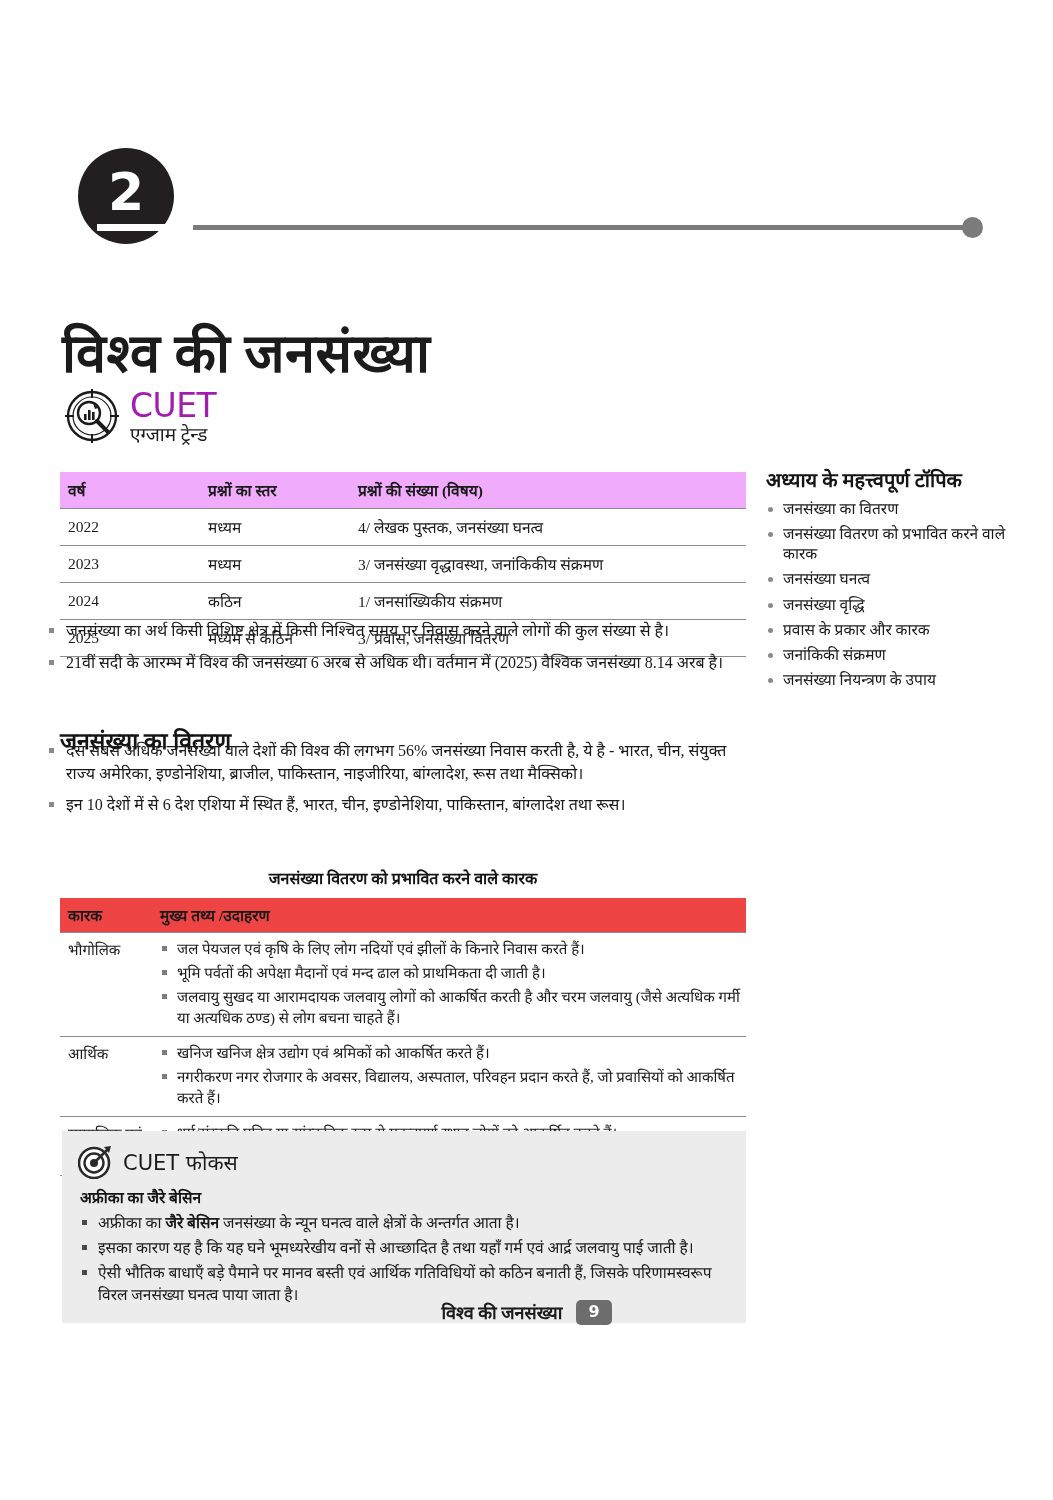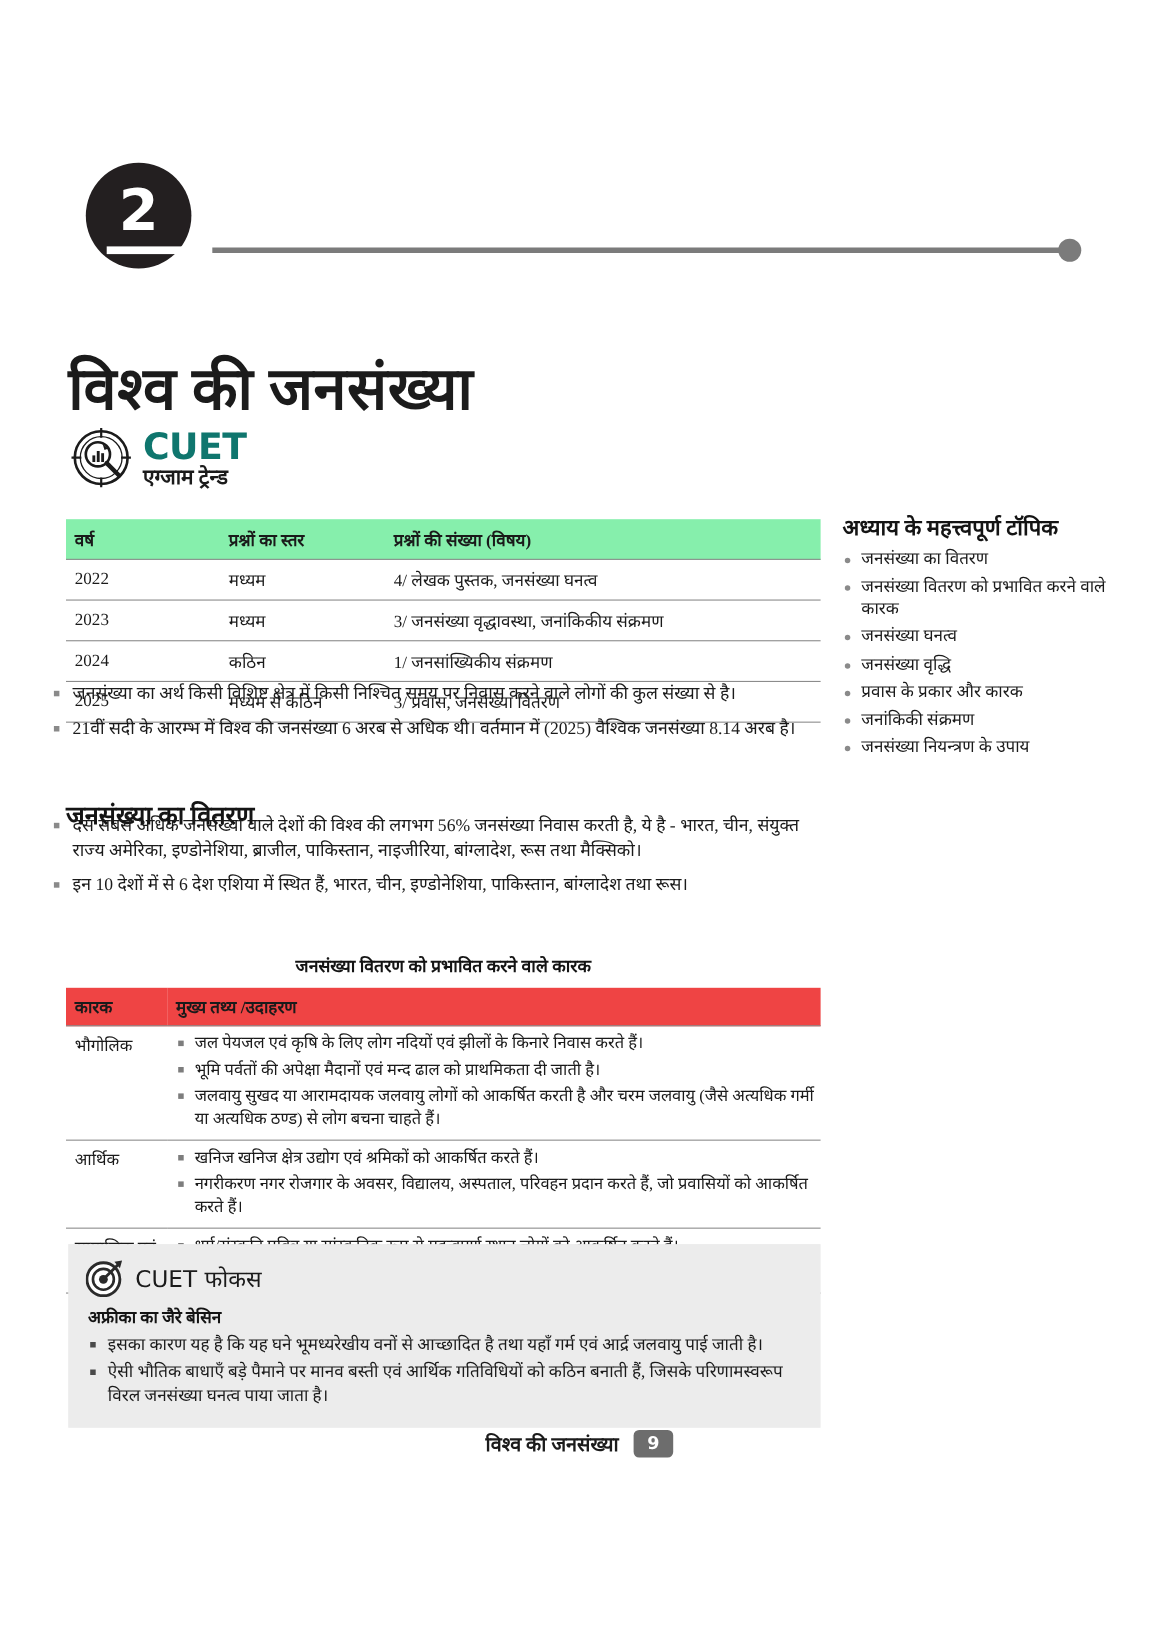--- a/index.html
+++ b/index.html
@@ -90,28 +90,28 @@
     gap: 10px;
   }
   .cuet-logo .mark { width: 56px; height: 56px; flex: 0 0 56px; }
   .cuet-logo .wordmark {
     display: flex;
     flex-direction: column;
     line-height: 1;
   }
   .cuet-logo .cuet-text {
     font-family: "DejaVu Sans", sans-serif;
-    font-weight: 700;
+    font-weight: 400;
     font-size: 33px;
     letter-spacing: -0.5px;
-    color: #0f766e;
+    color: #a21caf;
   }
   .cuet-logo .cuet-sub {
     font-family: "Liberation Serif", "DejaVu Serif", serif;
-    font-weight: 700;
+    font-weight: 400;
     font-size: 19px;
     margin-top: 3px;
     color: #1b1b1b;
   }
 
   
   .trend-table {
     position: absolute;
     left: 60px; top: 472px;
     width: 686px;
@@ -119,21 +119,21 @@
     font-size: 15.5px;
   }
   .trend-table th, .trend-table td {
     text-align: left;
     padding: 7px 4px 7px 8px;
     border-bottom: 1px solid #8c8c8c;
     vertical-align: middle;
     font-weight: 400;
   }
   .trend-table thead th {
-    background: #86efac;
+    background: #f0abfc;
     font-weight: 700;
     border-bottom: 1px solid #8c8c8c;
     font-size: 15.5px;
   }
   .trend-table thead tr { border-top: 0; }
   .trend-table .c-year { width: 140px; }
   .trend-table .c-level { width: 150px; }
 
   
   .topics {
@@ -469,20 +469,21 @@
           <circle cx="16" cy="18" r="9.5" fill="none" stroke="#2b2b2b" stroke-width="2.4"></circle>
           <circle cx="16" cy="18" r="4" fill="#2b2b2b"></circle>
           <line x1="16" y1="18" x2="30" y2="4" stroke="#2b2b2b" stroke-width="2.6" stroke-linecap="round"></line>
           <path d="M26 2 L33 1 L31 8 Z" fill="#2b2b2b"></path>
         </svg>
       </span>
       <span class="focus-title">CUET फोकस</span>
     </div>
     <div class="focus-sub">अफ्रीका का जैरे बेसिन</div>
     <ul>
+      <li><span>अफ्रीका का </span><b>जैरे बेसिन</b><span> जनसंख्या के न्यून घनत्व वाले क्षेत्रों के अन्तर्गत आता है।</span></li>
       <li><span>इसका कारण यह है कि यह घने भूमध्यरेखीय वनों से आच्छादित है तथा यहाँ गर्म एवं आर्द्र जलवायु पाई जाती है।</span></li>
       <li><span>ऐसी भौतिक बाधाएँ बड़े पैमाने पर मानव बस्ती एवं आर्थिक गतिविधियों को कठिन बनाती हैं, जिसके परिणामस्वरूप विरल जनसंख्या घनत्व पाया जाता है।</span></li>
     </ul>
   </section>
 
   <div class="footer">
     <span class="f-title">विश्व की जनसंख्या</span>
     <span class="f-page">9</span>
   </div>
 

